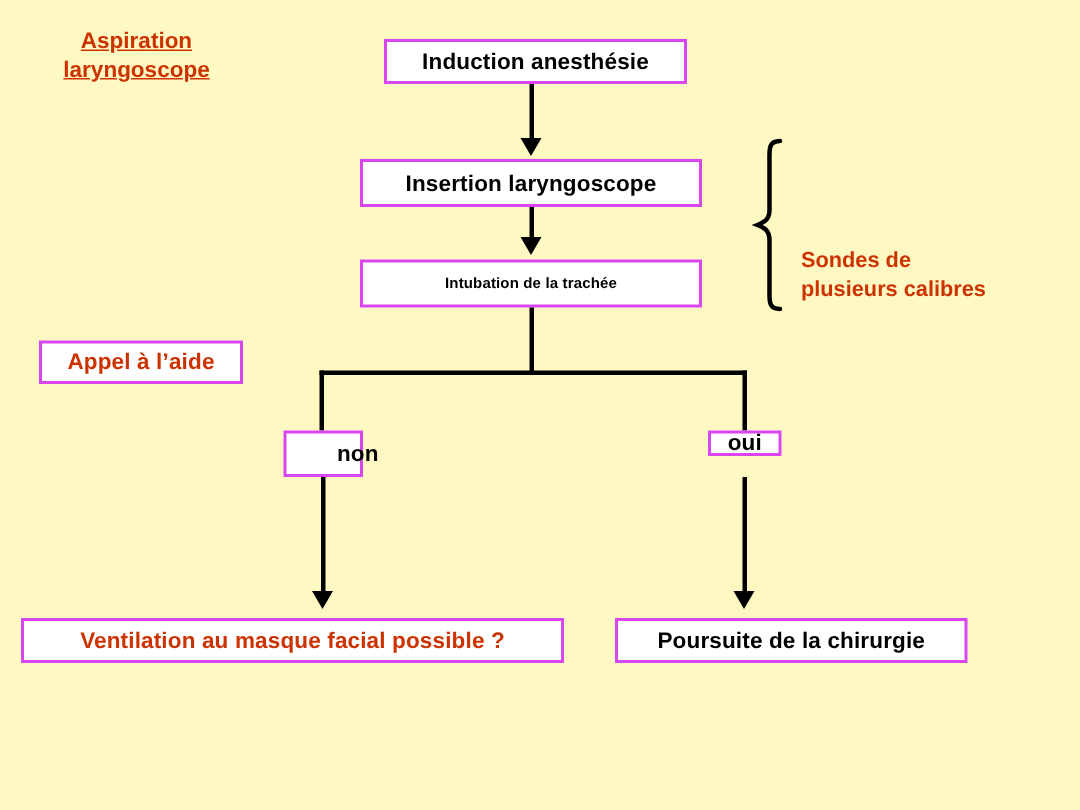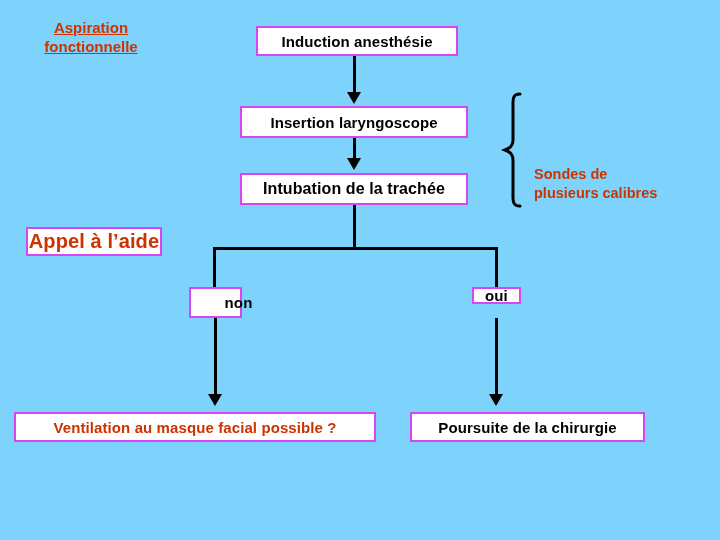--- a/index.html
+++ b/index.html
@@ -7,21 +7,21 @@
     padding: 0;
     background: #ffffff;
   }
   body {
     font-family: "Liberation Sans", sans-serif;
   }
   #canvas {
     position: relative;
     width: 720px;
     height: 540px;
-    background: #7dd3fc;
+    background: #fef9c3;
     overflow: hidden;
   }
   .node {
     position: absolute;
     box-sizing: border-box;
     border: 2px solid #d946ef;
     background: #ffffff;
     display: flex;
     align-items: center;
     justify-content: center;
@@ -69,22 +69,22 @@
     border-top: 12px solid #000000;
   }
   .brace {
     position: absolute;
   }
 
   
   #title-aspiration      { left: 16px;  top: 18px;  width: 150px; font-size: 15px; }
   #node-induction        { left: 256px; top: 26px;  width: 202px; height: 30px; font-size: 15px; }
   #node-insertion        { left: 240px; top: 106px; width: 228px; height: 32px; font-size: 15px; text-align: center; }
-  #node-intubation       { left: 240px; top: 173px; width: 228px; height: 32px; font-size: 16px; }
-  #node-appel            { left: 26px;  top: 227px; width: 136px; height: 29px; font-size: 20px; }
+  #node-intubation       { left: 240px; top: 173px; width: 228px; height: 32px; font-size: 10px; }
+  #node-appel            { left: 26px;  top: 227px; width: 136px; height: 29px; font-size: 15px; }
   #node-non              { left: 189px; top: 287px; width: 53px;  height: 31px; font-size: 15px; padding-left: 46px; }
   #node-oui             { left: 472px; top: 287px; width: 49px;  height: 17px; font-size: 15px; }
   #node-ventilation      { left: 14px;  top: 412px; width: 362px; height: 30px; font-size: 15px; }
   #node-poursuite        { left: 410px; top: 412px; width: 235px; height: 30px; font-size: 15px; }
 
   #annot-lames           { left: 534px; top: 93px;  width: 175px; font-size: 14.5px; }
   #annot-sondes          { left: 534px; top: 165px; width: 180px; font-size: 14.5px; }
 
   
   #edge1-line      { left: 353px; top: 56px;  height: 38px; }
@@ -102,21 +102,21 @@
 
   #brace-group     { left: 500px; top: 90px; }
 </style>
 </head>
 <body>
 
 <div id="canvas">
 
   <div class="plain-label underlined" id="title-aspiration">
     <span>Aspiration</span><br>
-    <span>fonctionnelle</span>
+    <span>laryngoscope</span>
   </div>
 
   <div class="node" id="node-induction">Induction anesthésie</div>
 
   <div class="vline" id="edge1-line"></div>
   <div class="arrowhead" id="edge1-head"></div>
 
   <div class="node" id="node-insertion">Insertion laryngoscope</div>
 
   <div class="vline" id="edge2-line"></div>

